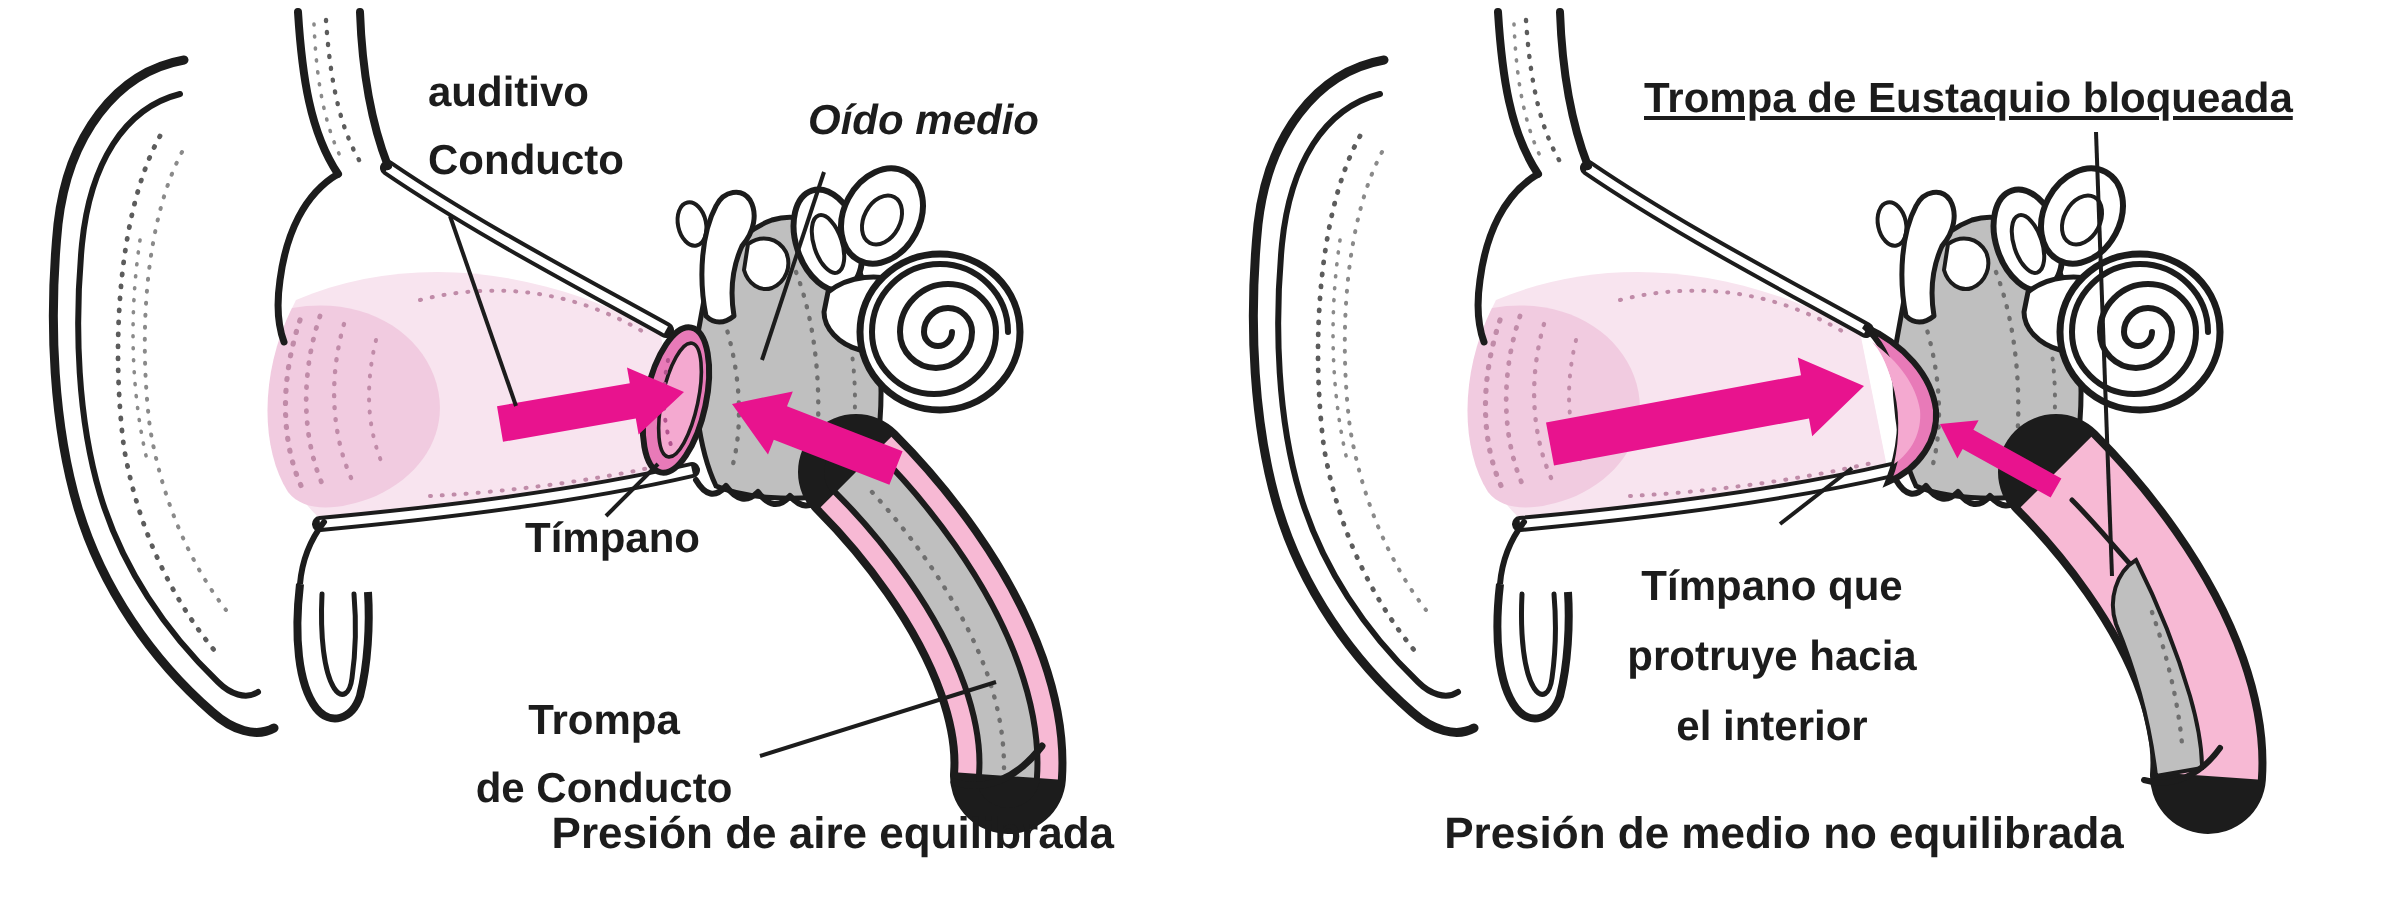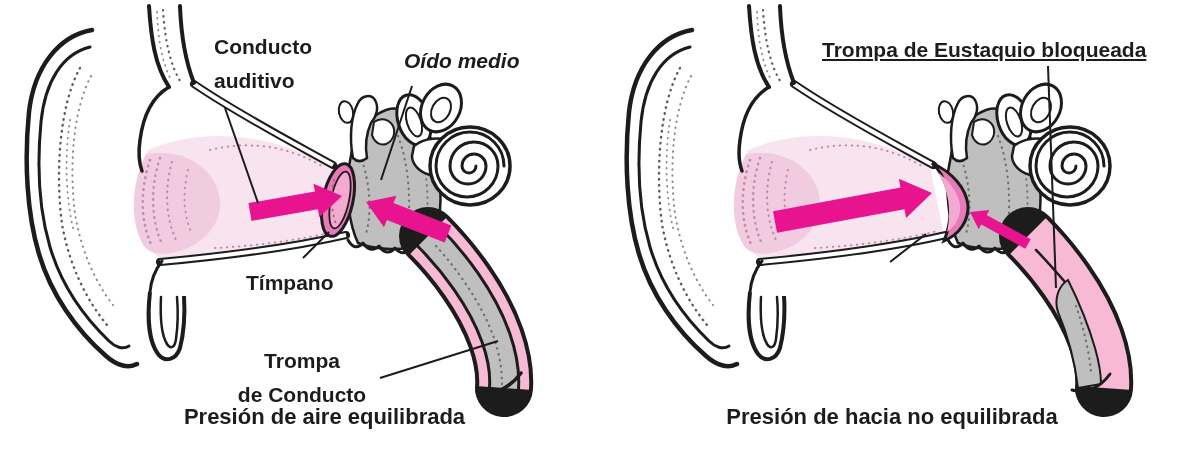--- a/index.html
+++ b/index.html
@@ -27,23 +27,23 @@
   .st-pink{stroke:#c08ba8;}
   .st-deep{stroke:#6f6f6f;}
   .st-drum{stroke:#b2538e;}
 
   
   .lbl{position:absolute;font-weight:bold;font-size:21px;line-height:34px;white-space:nowrap;color:var(--ink);}
   .lbl.center{text-align:center;white-space:normal;}
   .cap{position:absolute;font-weight:bold;font-size:22px;text-align:center;color:var(--ink);}
   #lbl-conducto{left:214px;top:30px;}
   #lbl-oido{left:404px;top:44px;font-style:italic;}
-  #lbl-timpano{left:246px;top:266px;width:104px;text-align:left;}
+  #lbl-timpano{left:246px;top:253px;width:104px;text-align:right;}
   #lbl-trompa{left:222px;top:344px;width:160px;line-height:34px;}
-  #cap-left{left:92px;top:404px;width:465px;}
+  #cap-left{left:92px;top:404px;width:465px;text-align:right;}
   #lbl-bloqueada{left:822px;top:33px;text-decoration:underline;}
   #lbl-protruye{left:808px;top:276px;width:156px;line-height:35px;}
   #cap-right{left:662px;top:404px;width:460px;}
 </style>
 </head>
 <body>
 
 <div class="stage">
 
   <svg width="0" height="0" style="position:absolute" aria-hidden="true">
@@ -170,27 +170,32 @@
       <path class="arrow" d="M 430.7 239.2 L 386.7 214.9 L 389.3 210.1 L 370 212 L 378.7 229.3 L 381.3 224.5 L 425.3 248.8 Z"></path>
     </g>
 
     <g>
       <path class="leader" d="M 448 66 L 456 288"></path>
       <path class="leader" d="M 290 262 L 326 234"></path>
     </g>
   </svg>
 
   <div class="lbl" id="lbl-conducto">
+    <div>auditivo</div>
     <div>Conducto</div>
-    <div>auditivo</div>
   </div>
   <div class="lbl" id="lbl-oido">Oído medio</div>
   <div class="lbl" id="lbl-timpano">Tímpano</div>
   <div class="lbl center" id="lbl-trompa">
     <div>Trompa</div>
     <div>de Conducto</div>
   </div>
   <div class="cap" id="cap-left">Presión de aire equilibrada</div>
 
   <div class="lbl" id="lbl-bloqueada">Trompa de Eustaquio bloqueada</div>
-  <div class="cap" id="cap-right">Presión de hacia no equilibrada</div>
+  <div class="lbl center" id="lbl-protruye">
+    <div>Tímpano que</div>
+    <div>protruye hacia</div>
+    <div>el interior</div>
+  </div>
+  <div class="cap" id="cap-right">Presión de medio no equilibrada</div>
 
 </div>
 
 </body></html>

